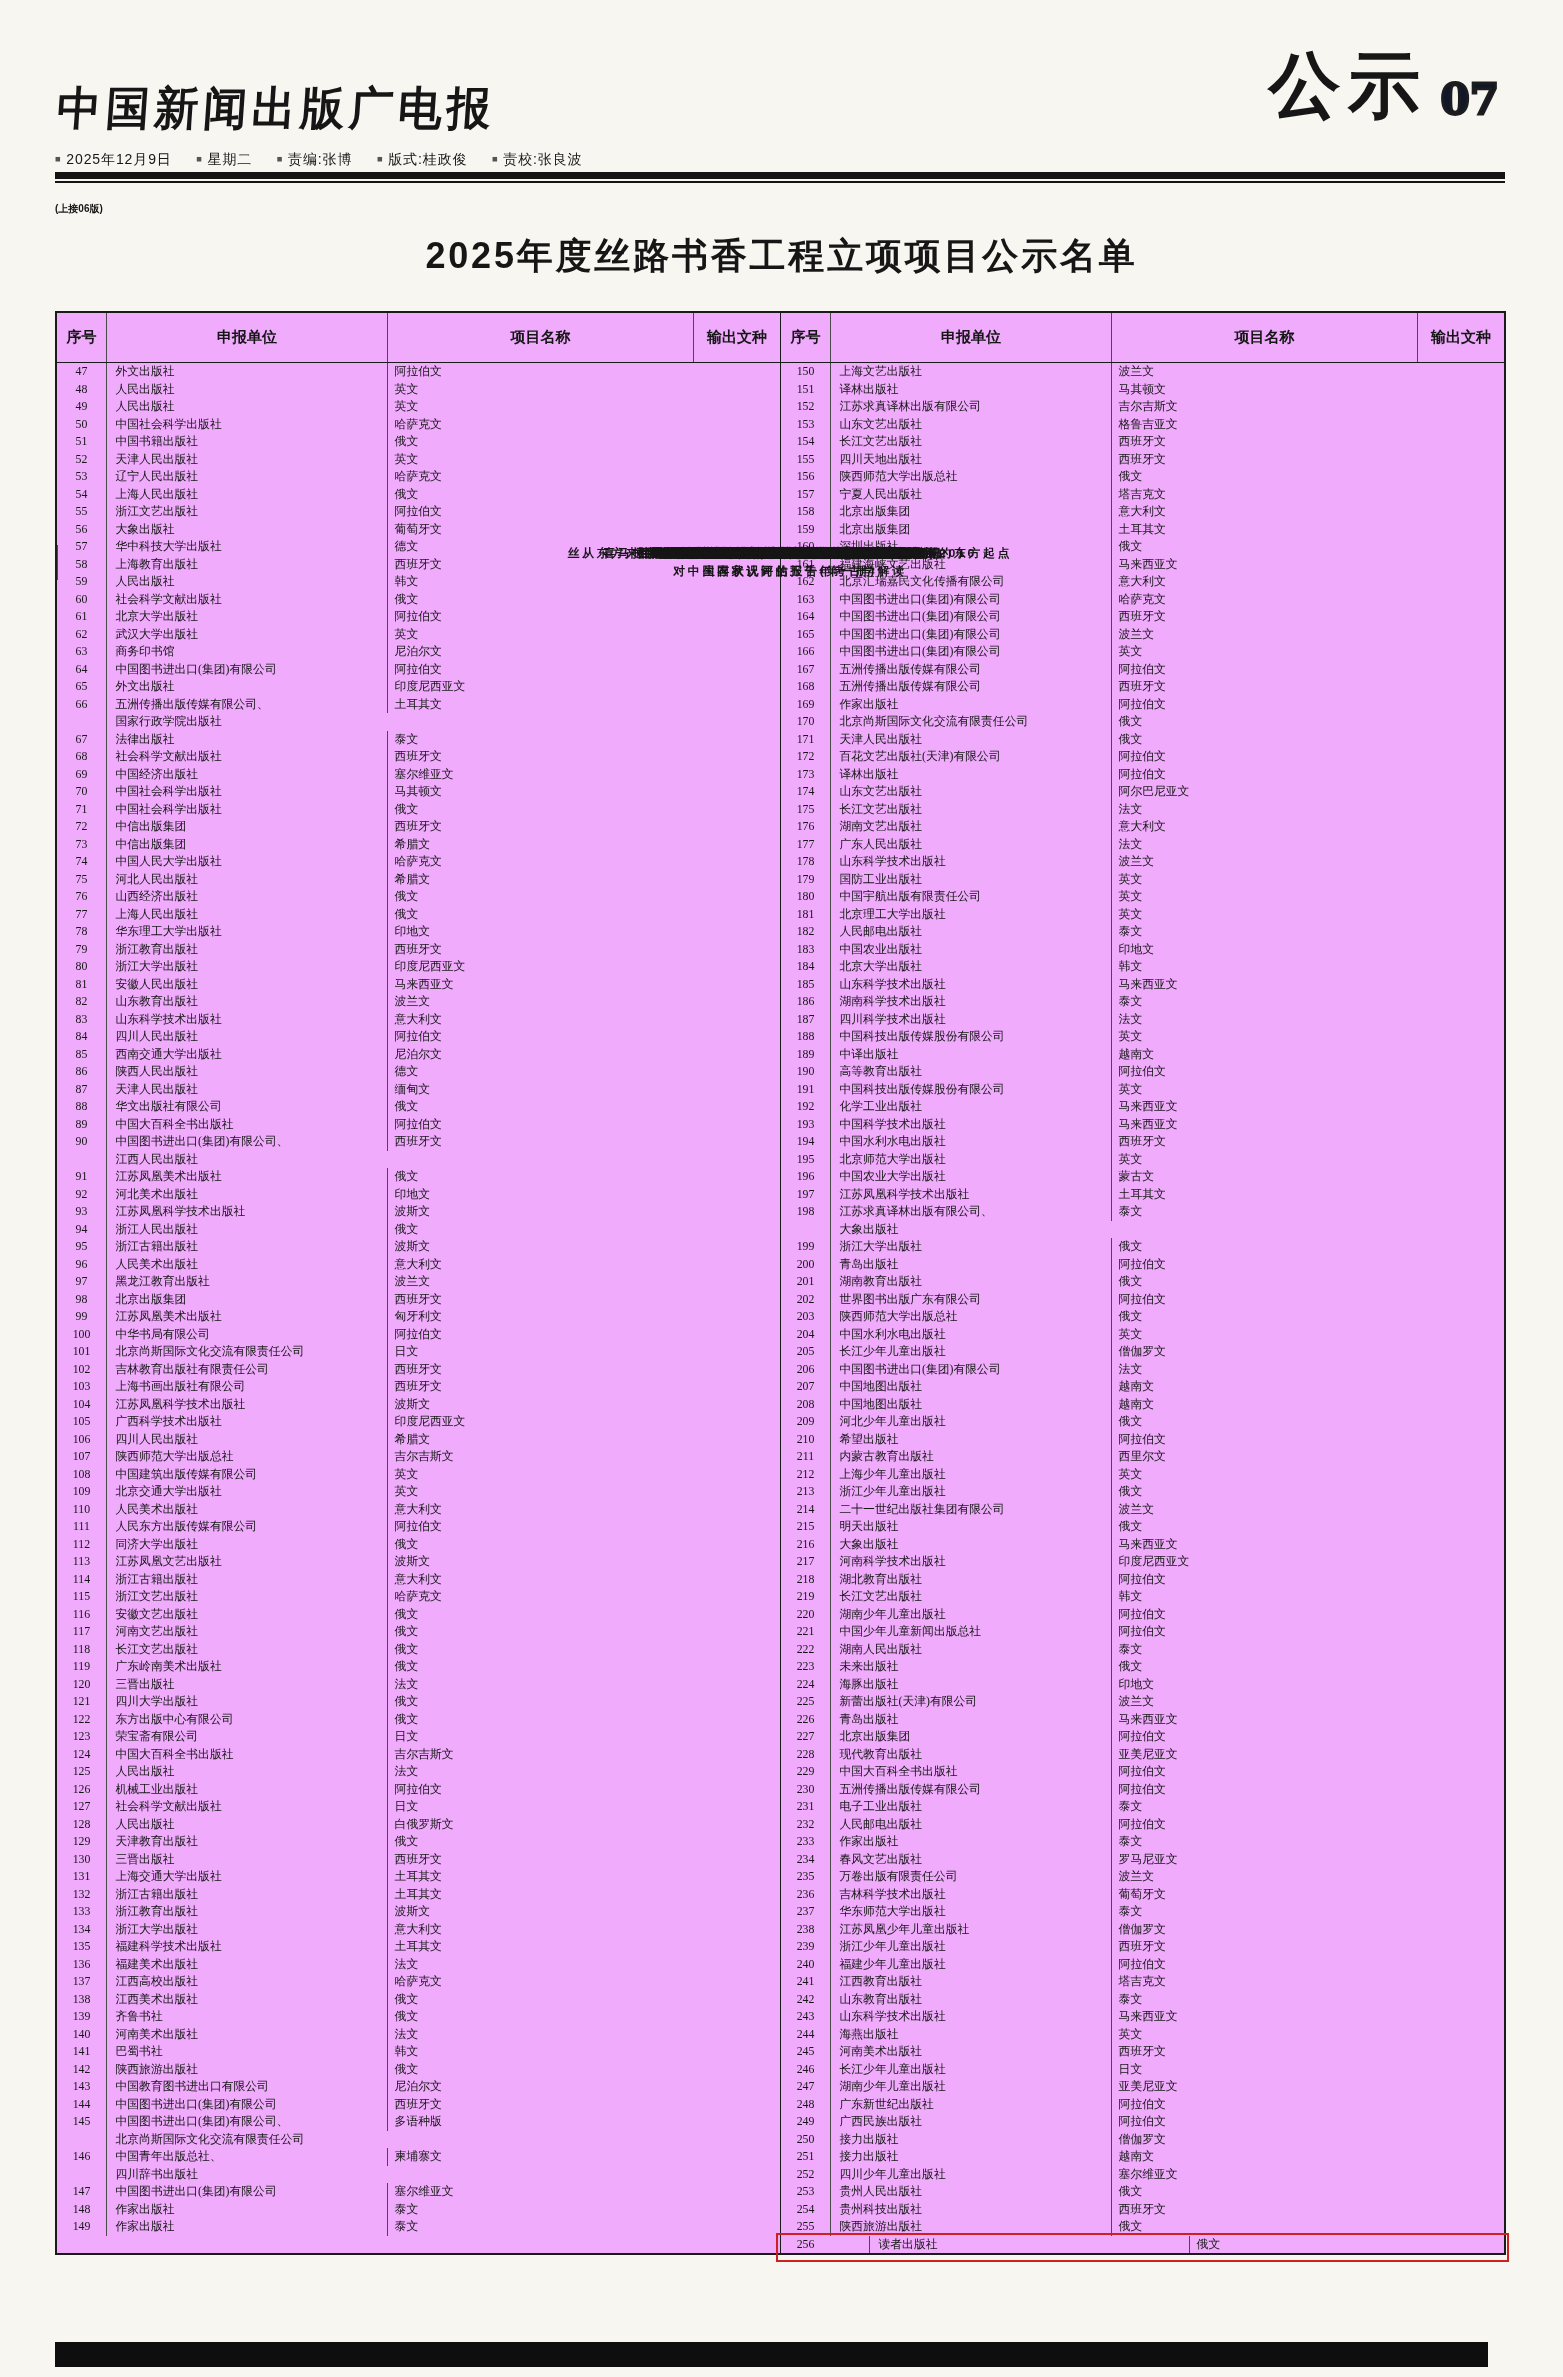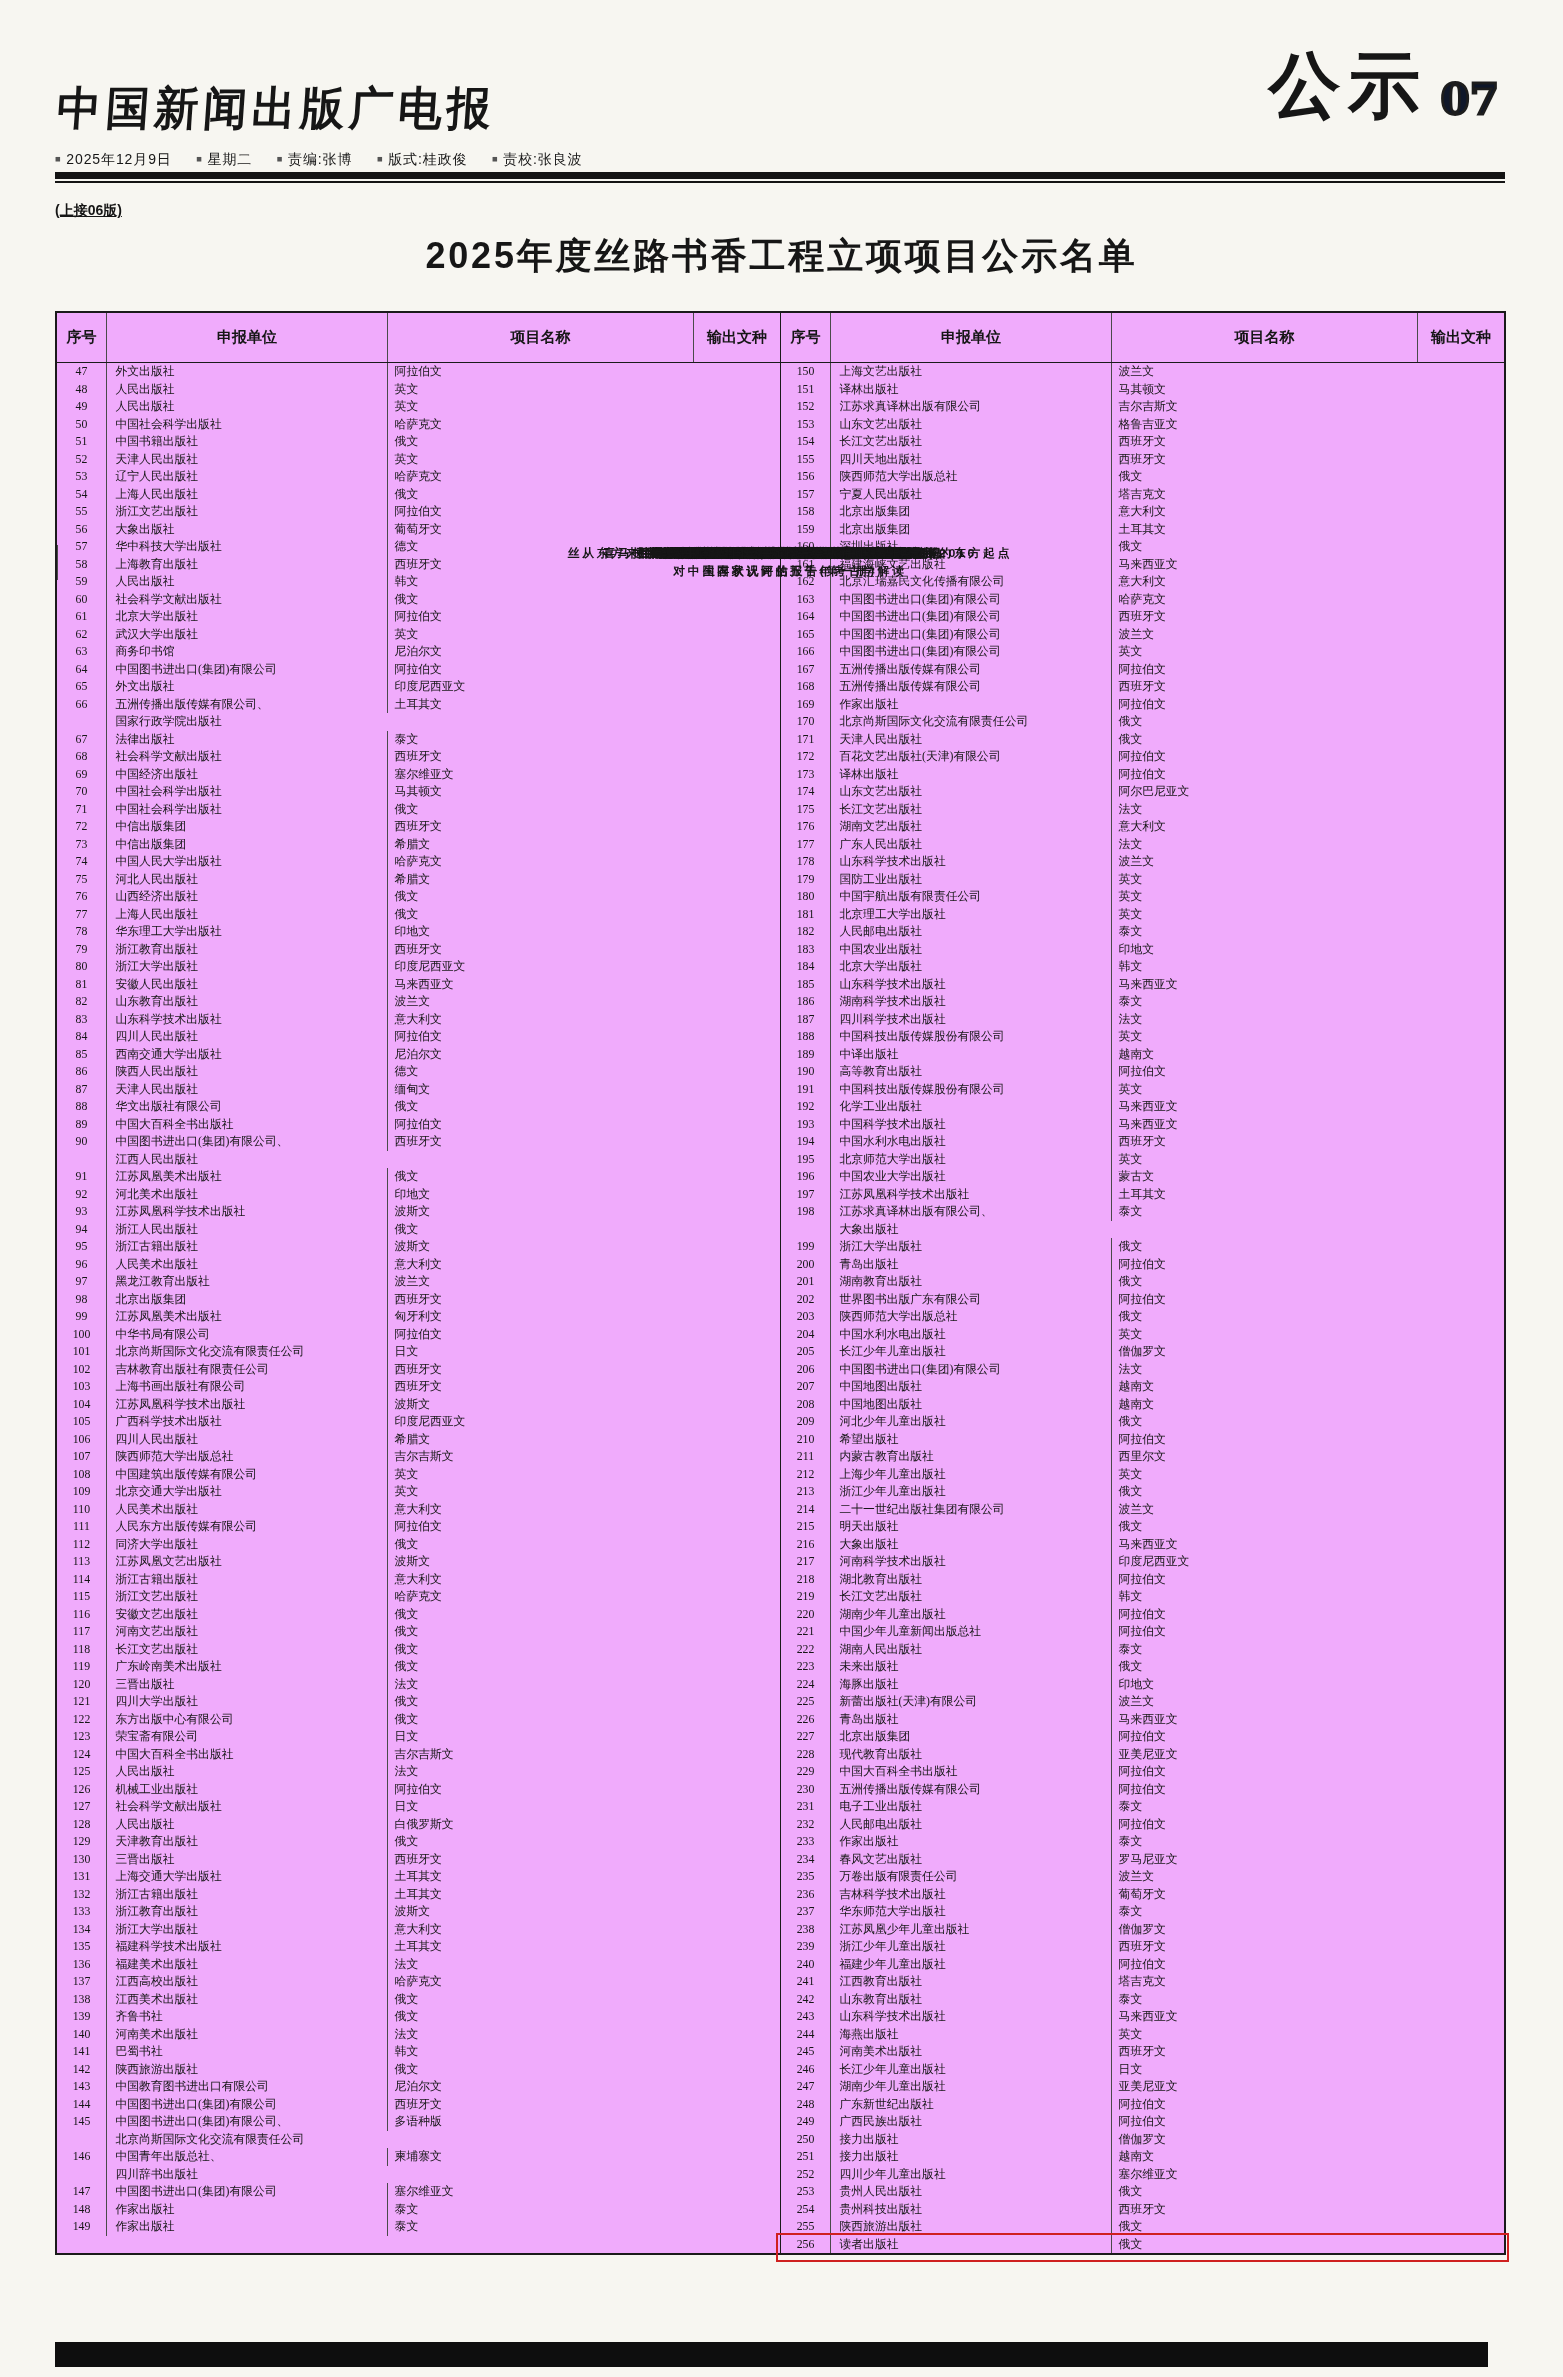--- a/index.html
+++ b/index.html
@@ -30,21 +30,21 @@
     font-family:"DejaVu Serif",serif;font-size:42px;font-weight:700;line-height:1;
     color:#0f172a;-webkit-text-stroke:2.8px #1d1d1d;
     text-shadow:0 0 0.9px #1d1d1d;
   }
 
   .rule-wrap{position:absolute;left:55px;right:58px;top:172px;}
   .rule-thick{height:6.6px;background:#141414;}
   .rule-thin{height:1.9px;background:#141414;margin-top:2.8px;}
 
   .continuation{position:absolute;left:55px;top:202px;
-    font-family:"Liberation Sans",sans-serif;font-size:14px;font-weight:bold;text-decoration:underline;}
+    font-family:"Liberation Sans",sans-serif;font-size:10px;font-weight:bold;}
 
   .title{position:absolute;left:0;top:232px;width:100%;text-align:center;
     font-family:"Liberation Sans",sans-serif;font-size:36px;font-weight:bold;letter-spacing:2.8px;}
 
   
   .table{
     position:absolute;left:55px;top:311px;width:1447px;
     border:2.8px solid #1b1b1b;display:flex;background:#f0abfc;
   }
   .half{width:50%;}
@@ -54,21 +54,21 @@
     font-family:"Liberation Sans",sans-serif;font-size:15px;font-weight:bold;text-align:center;}
   .thead .th{border-left:0.9px solid #4a4a4a;height:100%;display:flex;align-items:center;justify-content:center;}
   .thead .th:first-child{border-left:none;}
   .trow{align-items:start;}
   .td{
     font-size:11.8px;line-height:17.5px;white-space:pre-line;
     border-left:0.9px solid #4a4a4a;min-height:17.5px;padding:0 3.8px 0 8.5px;
   }
   .td.no{border-left:none;text-align:center;padding:0;}
   .td.lang{padding-left:6.6px;}
-  .trow.hl{position:relative;}
+  .trow.hl{position:relative;gap:39px;}
   .redbox{
     position:absolute;left:-4.7px;right:-4.7px;top:-2.8px;bottom:-9.4px;
     border:2.8px solid #cf2020;pointer-events:none;
   }
 
   .bottom-rule{position:absolute;left:55px;right:75px;top:2342px;height:24.5px;background:#0e0e0e;}
 </style>
 </head>
 <body>
 

